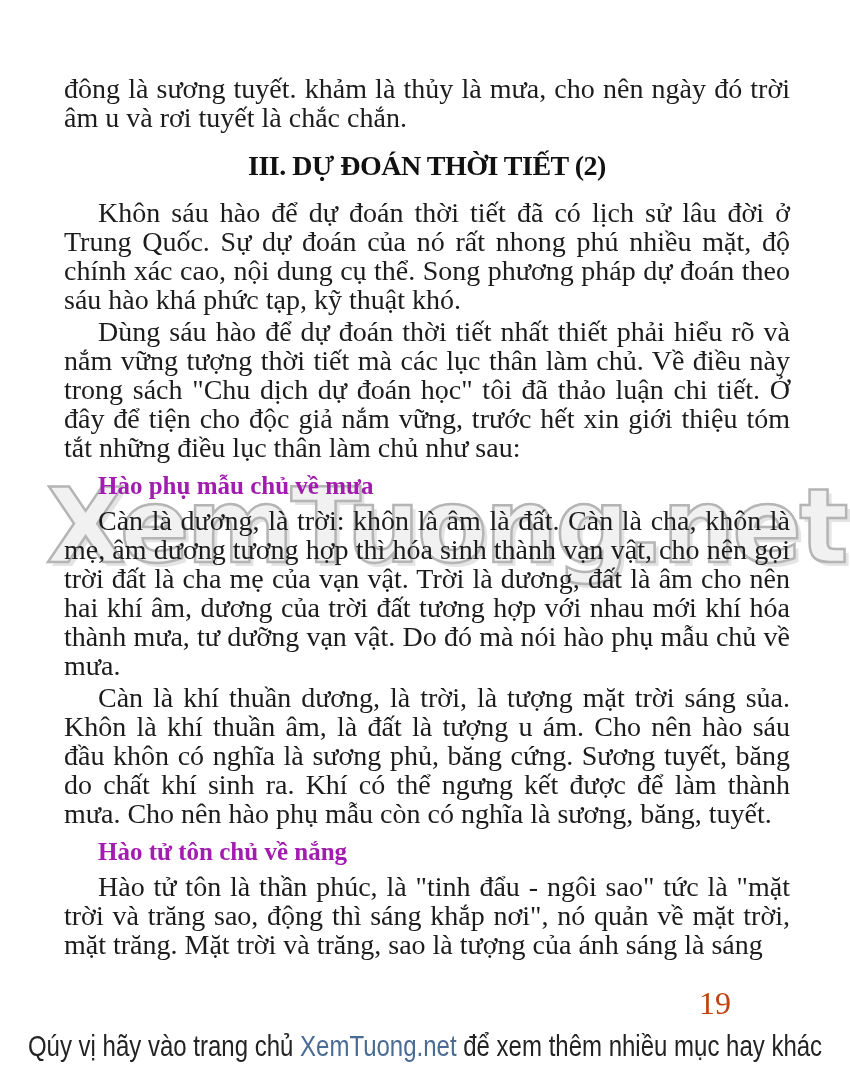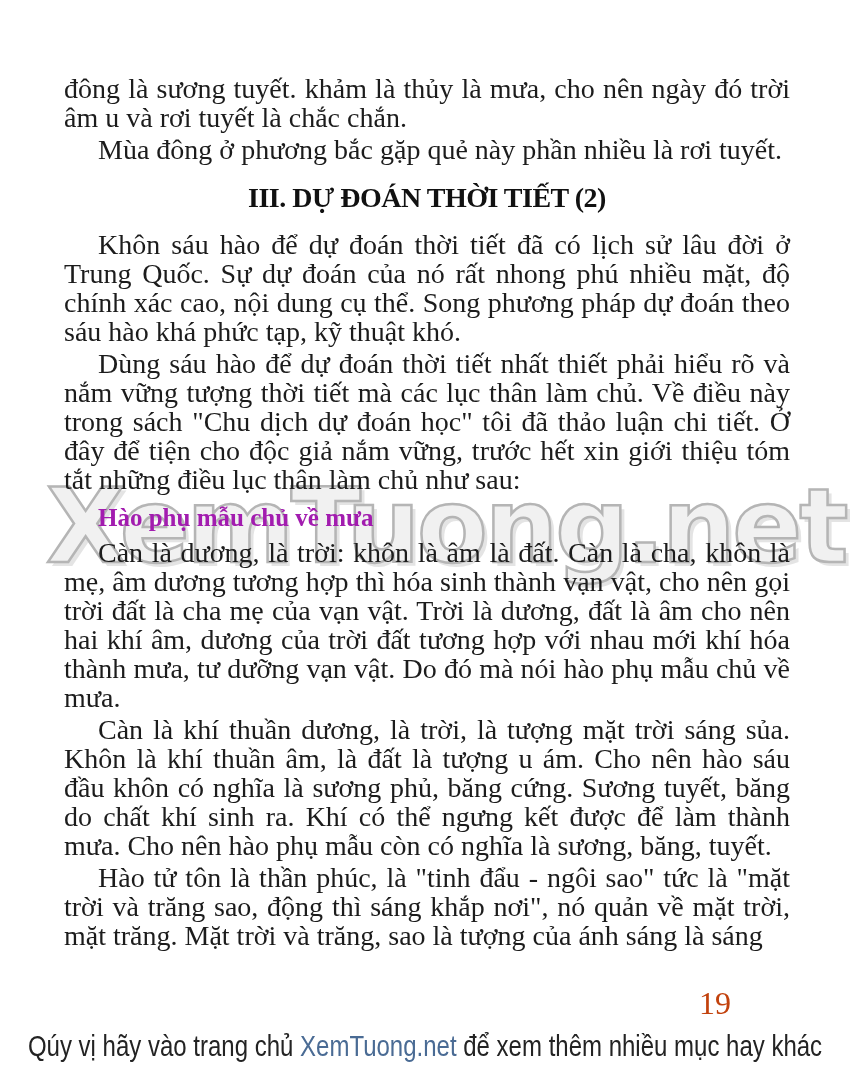--- a/index.html
+++ b/index.html
@@ -97,34 +97,34 @@
 <body>
 
 <div class="page">
 
   <div class="watermark">XemTuong.net</div>
 
   <div class="content">
 
     <p class="body-par continuation">đông là sương tuyết. khảm là thủy là mưa, cho nên ngày đó trời âm u và rơi tuyết là chắc chắn.</p>
 
-    <p class="body-par">Mùa đông ở phương bắc gặp quẻ này phần nhiều là rơi tuyết.</p>
 
     <div class="section-title">III. DỰ ĐOÁN THỜI TIẾT (2)</div>
 
     <p class="body-par">Khôn sáu hào để dự đoán thời tiết đã có lịch sử lâu đời ở Trung Quốc. Sự dự đoán của nó rất nhong phú nhiều mặt, độ chính xác cao, nội dung cụ thể. Song phương pháp dự đoán theo sáu hào khá phức tạp, kỹ thuật khó.</p>
 
     <p class="body-par">Dùng sáu hào để dự đoán thời tiết nhất thiết phải hiểu rõ và nắm vững tượng thời tiết mà các lục thân làm chủ. Về điều này trong sách "Chu dịch dự đoán học" tôi đã thảo luận chi tiết. Ở đây để tiện cho độc giả nắm vững, trước hết xin giới thiệu tóm tắt những điều lục thân làm chủ như sau:</p>
 
     <div class="subhead">Hào phụ mẫu chủ về mưa</div>
 
     <p class="body-par">Càn là dương, là trời: khôn là âm là đất. Càn là cha, khôn là mẹ, âm dương tương hợp thì hóa sinh thành vạn vật, cho nên gọi trời đất là cha mẹ của vạn vật. Trời là dương, đất là âm cho nên hai khí âm, dương của trời đất tương hợp với nhau mới khí hóa thành mưa, tư dưỡng vạn vật. Do đó mà nói hào phụ mẫu chủ về mưa.</p>
 
     <p class="body-par">Càn là khí thuần dương, là trời, là tượng mặt trời sáng sủa. Khôn là khí thuần âm, là đất là tượng u ám. Cho nên hào sáu đầu khôn có nghĩa là sương phủ, băng cứng. Sương tuyết, băng do chất khí sinh ra. Khí có thể ngưng kết được để làm thành mưa. Cho nên hào phụ mẫu còn có nghĩa là sương, băng, tuyết.</p>
 
+    <div class="subhead">Hào tử tôn chủ về nắng</div>
 
     <p class="body-par">Hào tử tôn là thần phúc, là "tinh đẩu - ngôi sao" tức là "mặt trời và trăng sao, động thì sáng khắp nơi", nó quản về mặt trời, mặt trăng. Mặt trời và trăng, sao là tượng của ánh sáng là sáng</p>
 
   </div>
 
   <div class="footer-note"><span>Qúy vị hãy vào trang chủ </span><span class="footer-brand">XemTuong.net</span><span> để xem thêm nhiều mục hay khác</span></div>
 
   <div class="page-number">19</div>
 
 </div>

